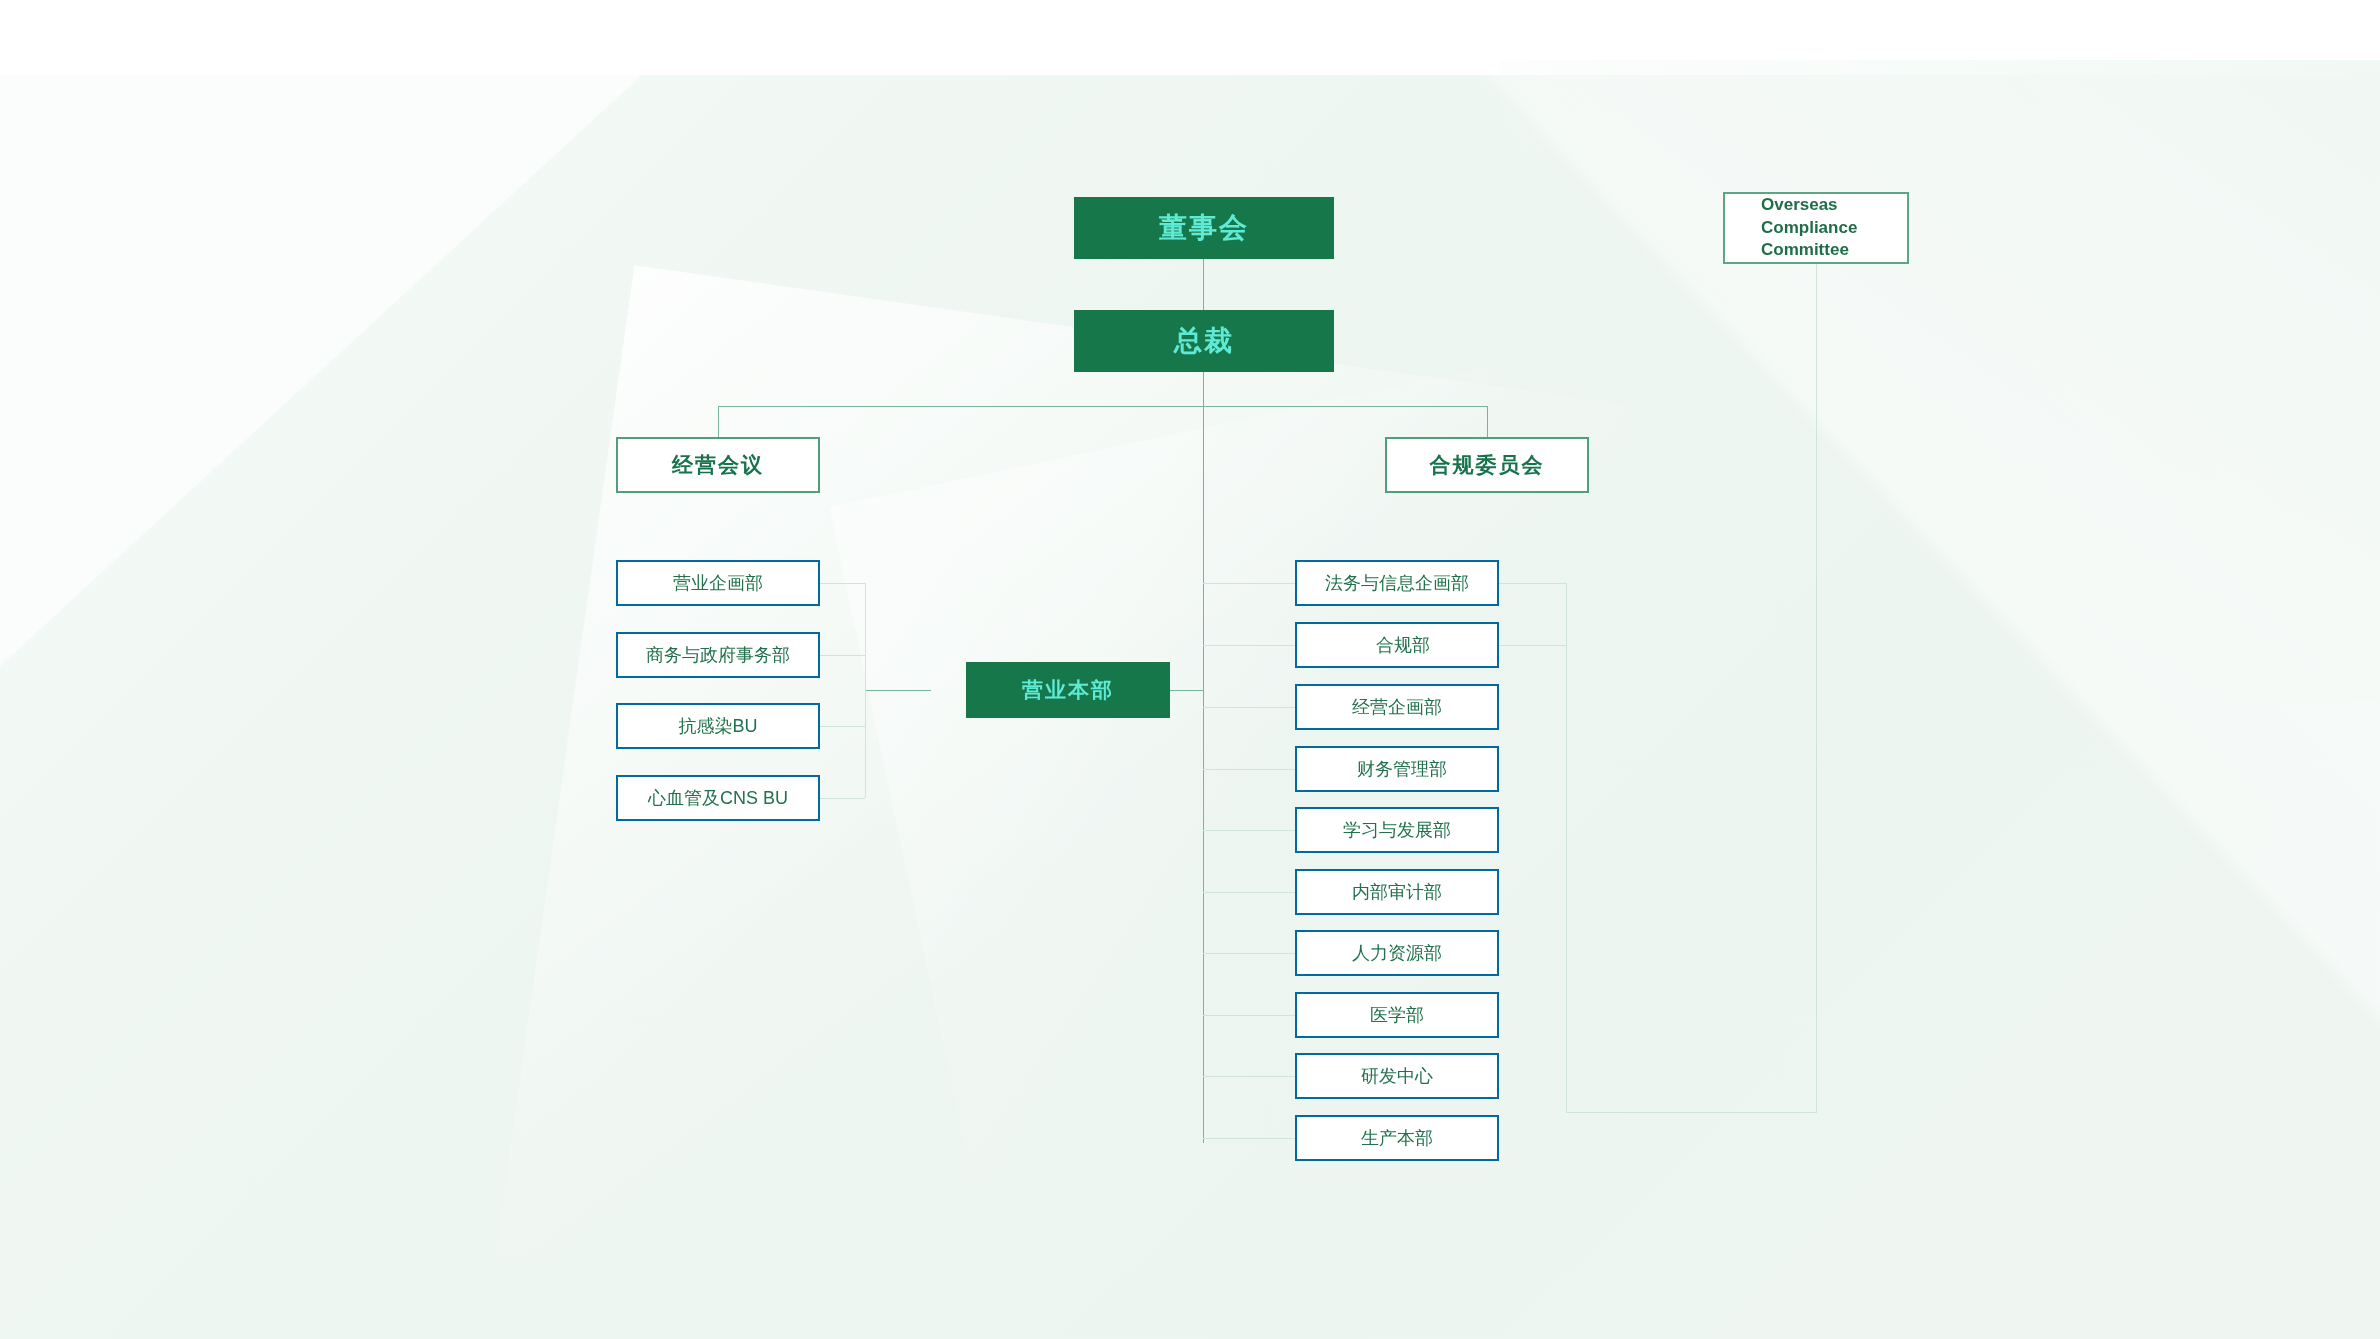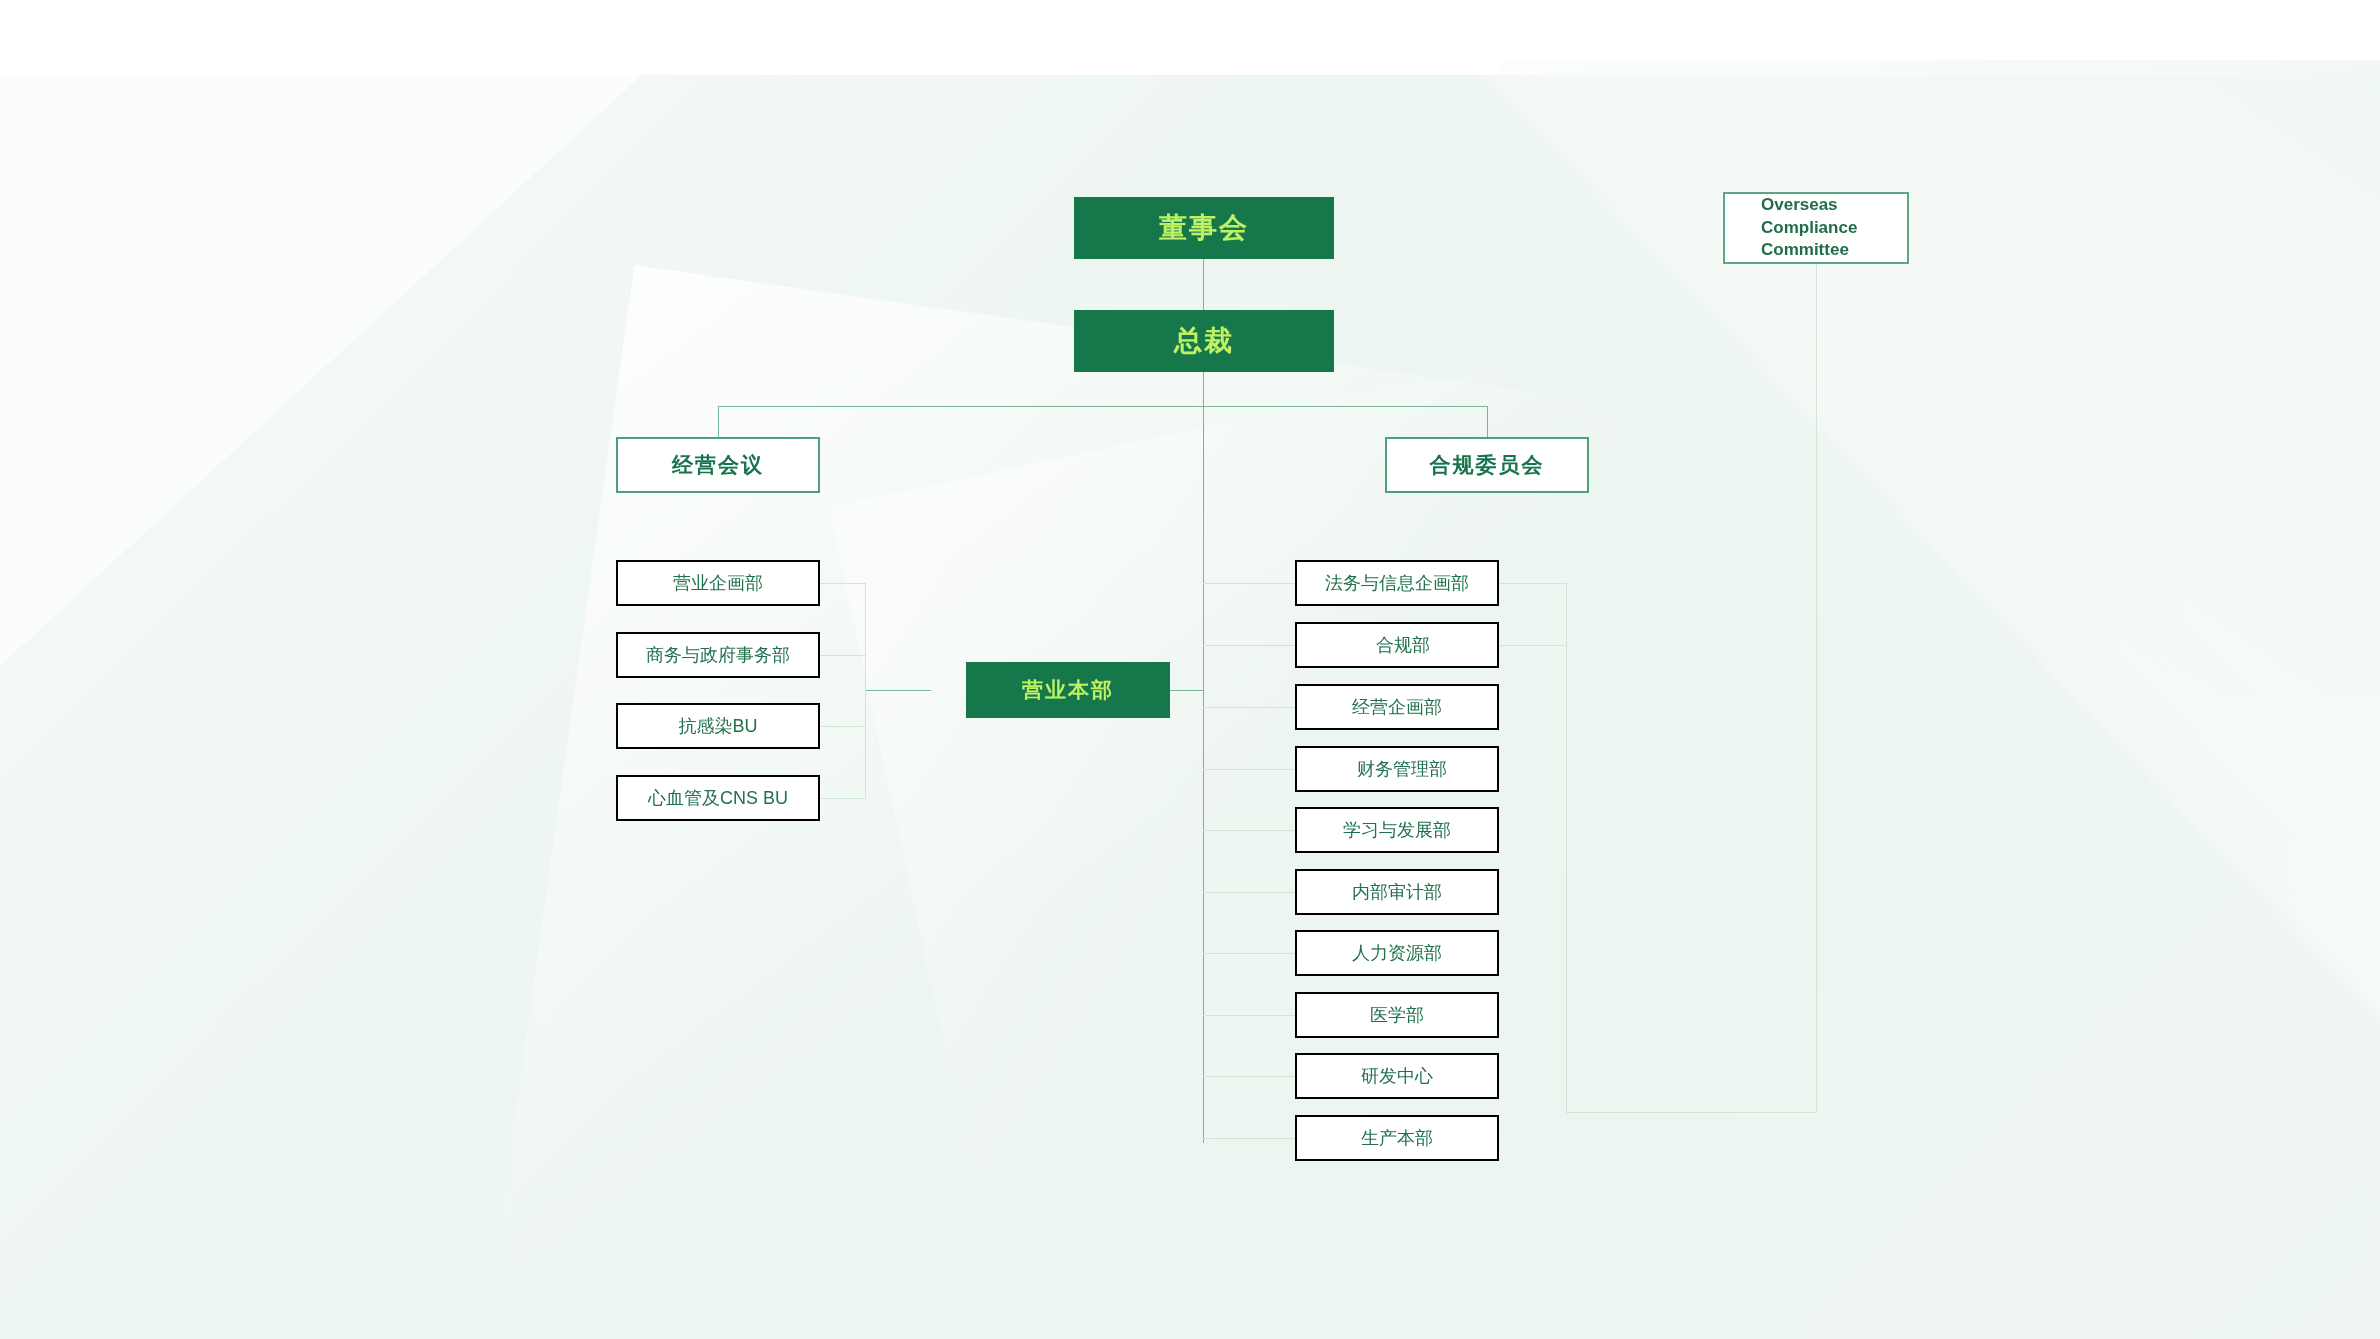--- a/index.html
+++ b/index.html
@@ -111,21 +111,21 @@
     position: absolute;
     box-sizing: border-box;
     display: flex;
     align-items: center;
     justify-content: center;
     text-align: center;
     line-height: 1.3;
   }
   .node.filled {
     background: #16774b;
-    color: #bef264;
+    color: #5eead4;
     font-weight: bold;
     letter-spacing: 2px;
   }
   .node.outlined {
     background: #ffffff;
     border: 2px solid #5ca686;
     color: #1f6d49;
   }
   .node.strong-outline {
     border: 2px solid #4f9f7d;
@@ -142,21 +142,21 @@
     text-align: left; line-height: 1.33; font-weight: 600;
   }
   .n-mgmt-meet  { left: 616px;  top: 437px;  width: 204px; height: 56px;  font-size: 21px; }
   .n-comp-comm  { left: 1385px; top: 437px;  width: 204px; height: 56px;  font-size: 21px; }
   .n-sales-hq   { left: 966px;  top: 662px;  width: 204px; height: 56px;  font-size: 21px; }
 
   .dept {
     position: absolute;
     box-sizing: border-box;
     background: #ffffff;
-    border: 2px solid #000000;
+    border: 2px solid #0369a1;
     color: #21714d;
     display: flex;
     align-items: center;
     justify-content: center;
     font-size: 18px;
     width: 204px;
     height: 46px;
     text-align: center;
     white-space: nowrap;
   }

